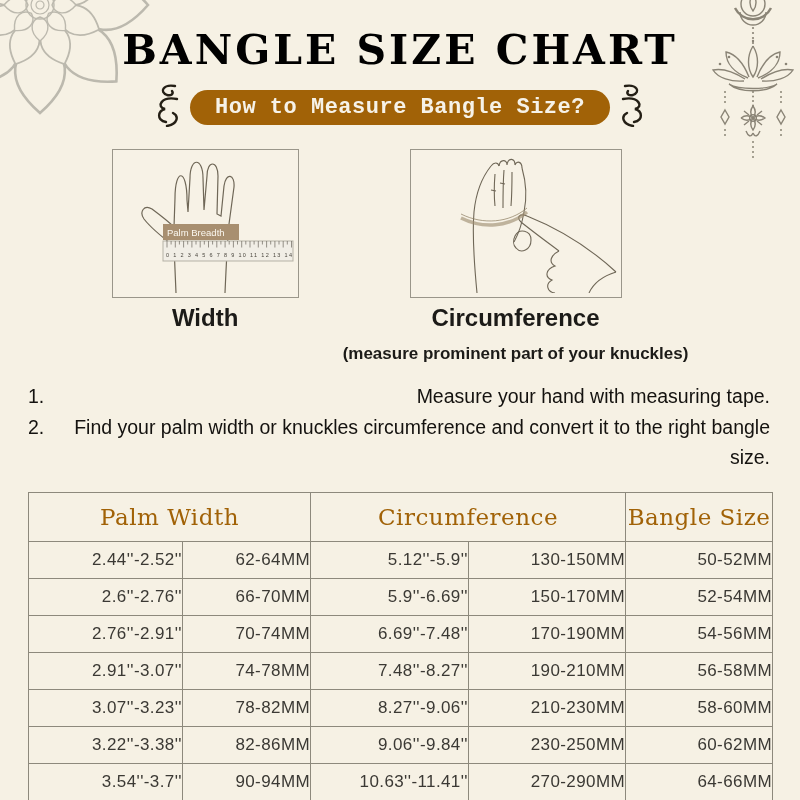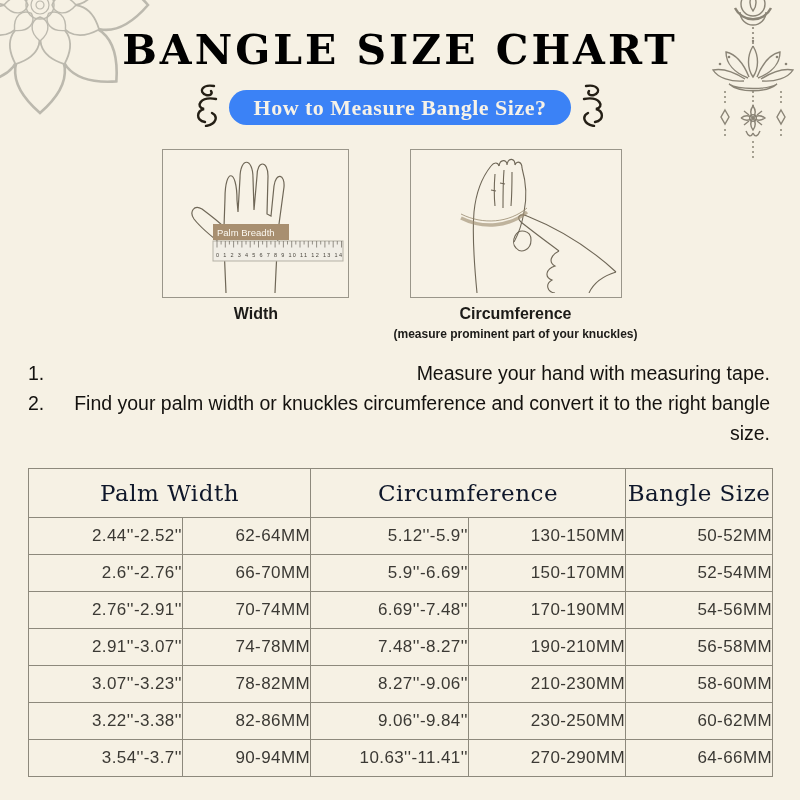--- a/index.html
+++ b/index.html
@@ -13,45 +13,45 @@
   .corner-mandala{position:absolute;left:-90px;top:-125px;pointer-events:none;}
   .corner-lotus{position:absolute;left:695px;top:0;pointer-events:none;}
   
   .title{
     margin-top:26px;text-align:center;
     font-family:"DejaVu Serif","Liberation Serif",serif;
     font-weight:700;font-size:41px;letter-spacing:3px;color:#000000;
   }
   .pill-row{margin-top:9px;display:flex;align-items:center;justify-content:center;gap:9px;}
   .pill{
-    background:#3b82f6;color:#f6f2e8;border-radius:18px;height:35px;line-height:35px;
-    padding:0 25px;font-family:Liberation Serif, serif;
+    background:#a16207;color:#f6f2e8;border-radius:18px;height:35px;line-height:35px;
+    padding:0 25px;font-family:Liberation Mono, monospace;
     font-weight:700;font-size:22px;letter-spacing:.5px;
   }
   .flourish{flex:0 0 auto;}
   .flourish.right svg{transform:scaleX(-1);}
   
   .figures{margin-top:18px;display:flex;justify-content:center;gap:44px;}
   .fig{display:flex;flex-direction:column;align-items:center;}
   .fig-box{border:1px solid #9a968a;background:#f7f2e6;}
-  .fig-caption{margin-top:7px;font-size:16px;font-weight:700;color:#1c1b18;line-height:1.1;}
-  .fig-note{font-size:12px;font-weight:700;color:#1c1b18;margin-top:4px;}
+  .fig-caption{margin-top:7px;font-size:24px;font-weight:700;color:#1c1b18;line-height:1.1;}
+  .fig-note{font-size:17px;font-weight:700;color:#1c1b18;margin-top:13px;}
   
   .instructions{margin:17px 30px 0 28px;list-style:none;padding:0;}
   .instructions li{display:flex;font-size:19.5px;line-height:1.55;color:#14120f;}
   .instructions .num{flex:0 0 26px;}
   .instructions .txt{flex:1;text-align:right;}
   
   table.size-table{
     margin:20px 0 0 28px;width:744px;border-collapse:collapse;table-layout:fixed;
   }
   .size-table th,.size-table td{border:1px solid #8d897c;text-align:center;padding:0;}
   .size-table th{
     height:48px;font-family:"DejaVu Serif","Liberation Serif",serif;
-    font-weight:500;font-size:23px;color:#0f172a;letter-spacing:.5px;
+    font-weight:500;font-size:23px;color:#a16207;letter-spacing:.5px;
   }
   .size-table td{height:36px;font-size:17px;color:#3b3934;letter-spacing:.4px;text-align:right;}
 </style>
 </head>
 <body>
 
 <div class="corner-mandala">
   <svg width="260" height="260" viewBox="0 0 260 260">
     <g transform="translate(130,130)" fill="#f6f1e4" stroke="#bcb9ae">
       <g stroke-width="2.6">

